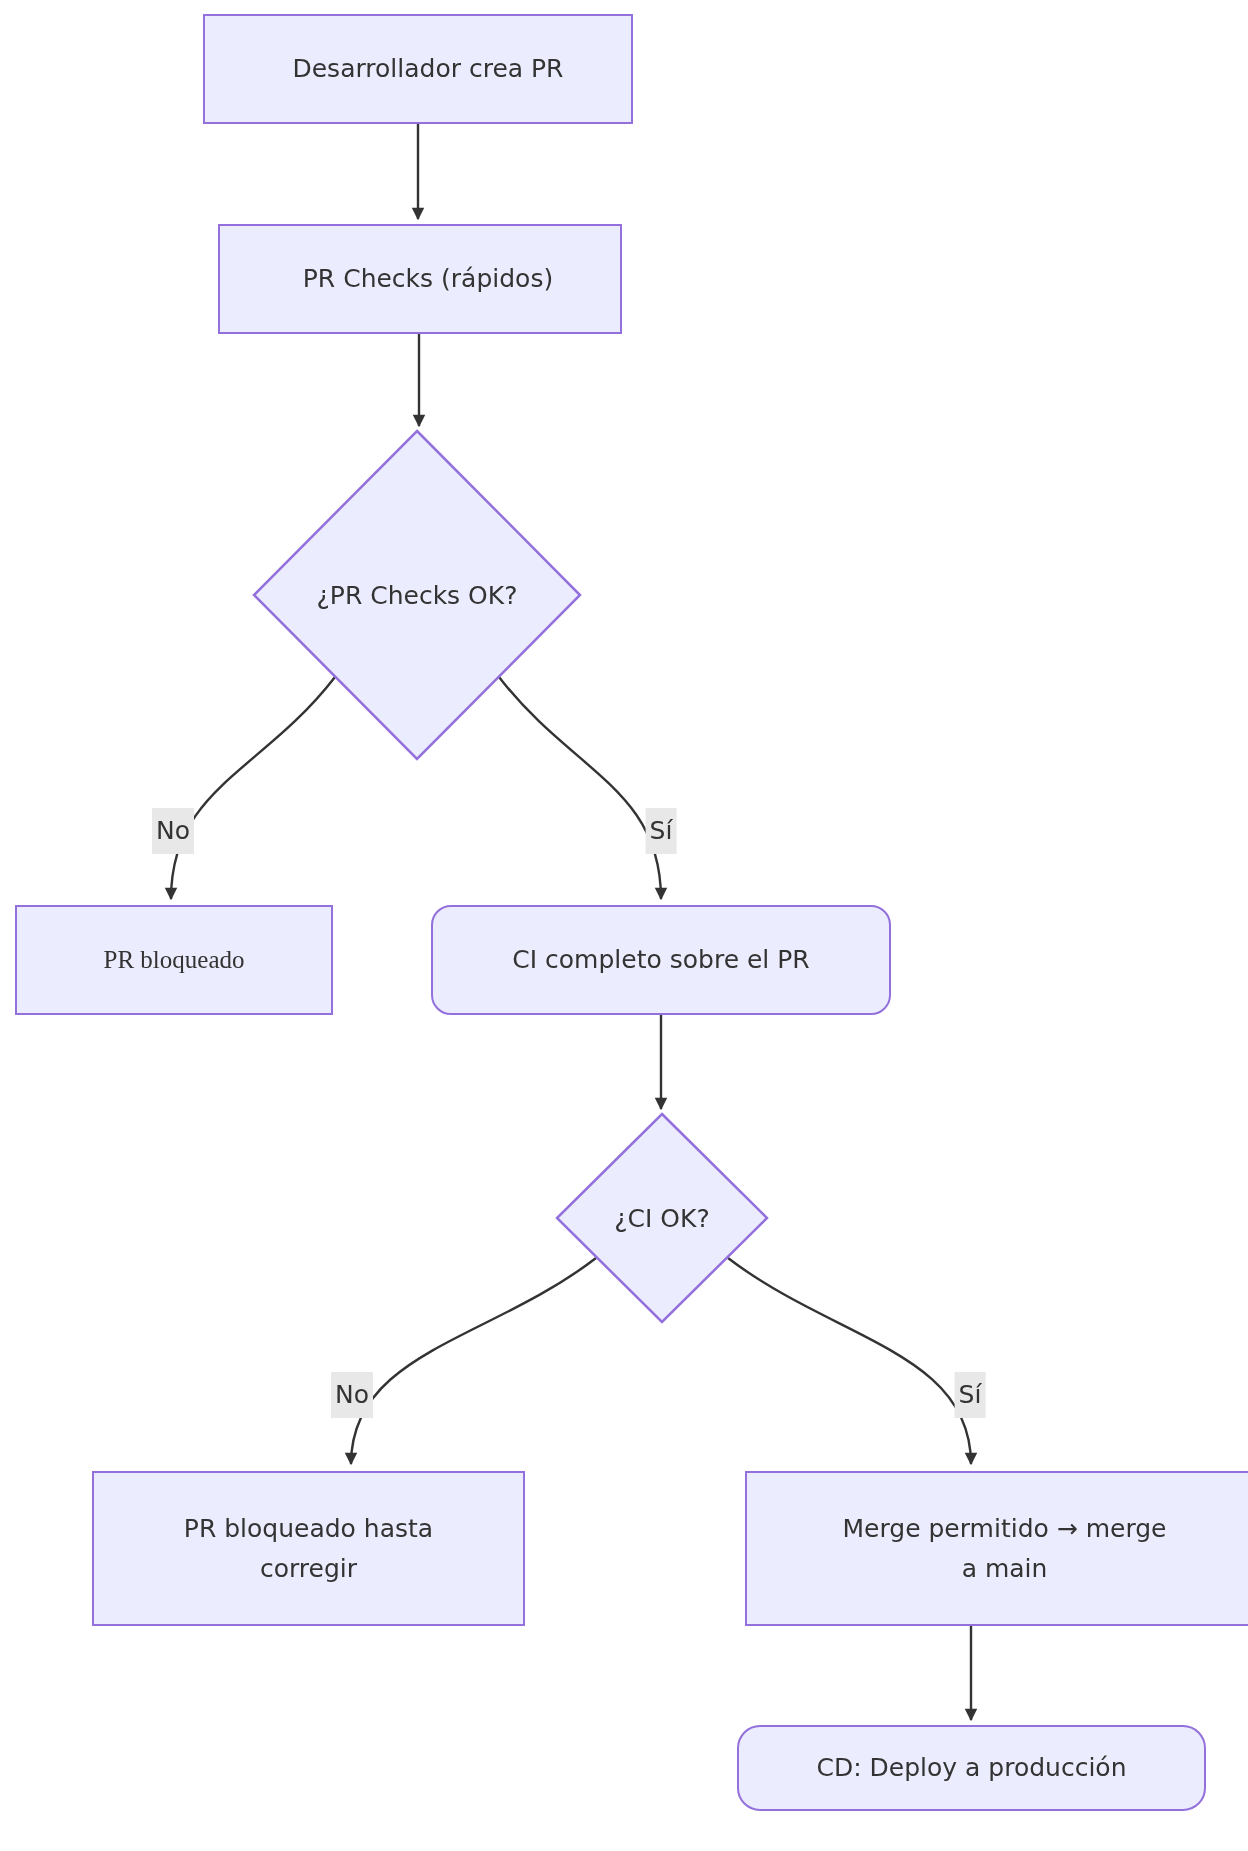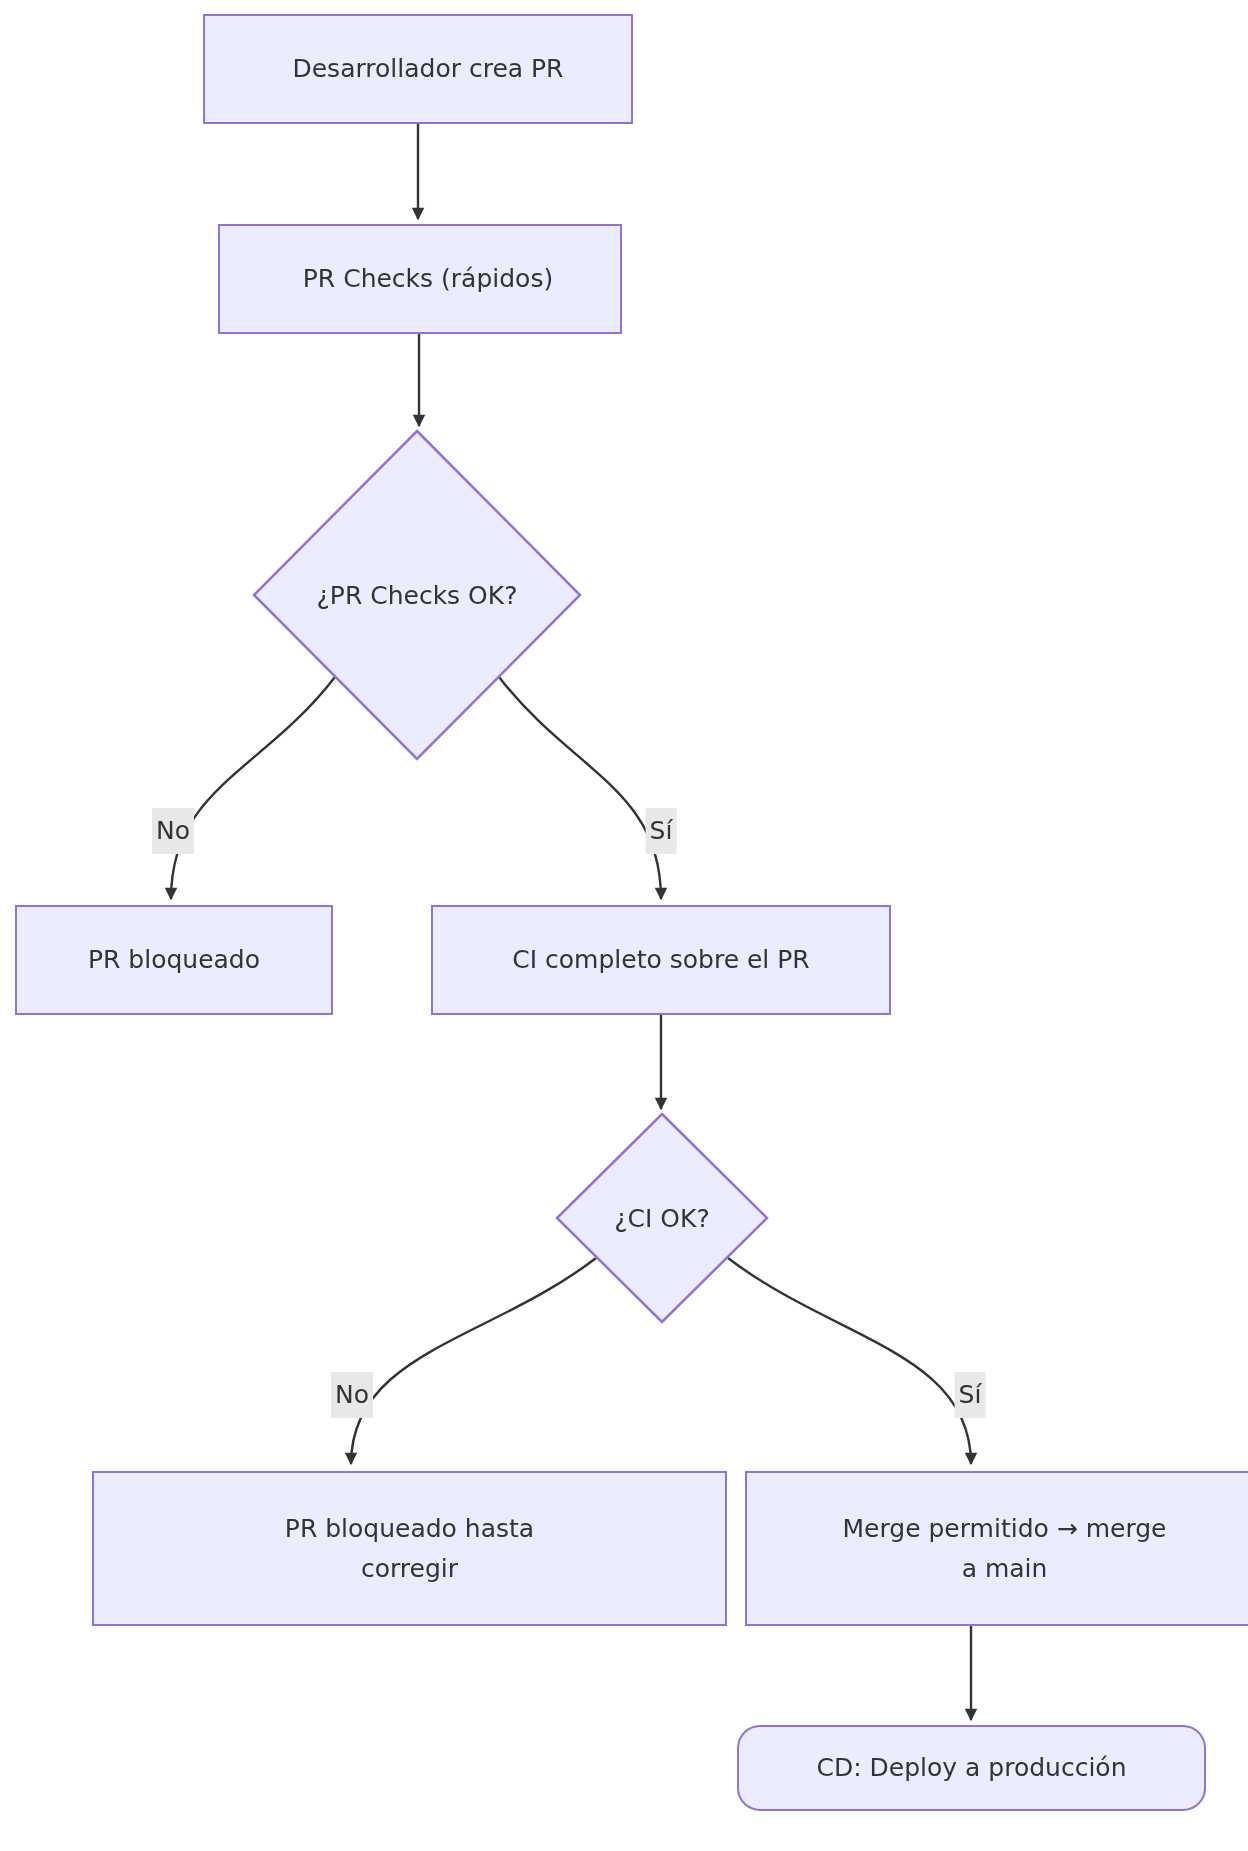--- a/index.html
+++ b/index.html
@@ -21,23 +21,23 @@
     position:absolute;transform:translate(-50%,-50%);
     font-size:25px;text-align:right;white-space:nowrap;
   }
   .edge-label{
     position:absolute;transform:translate(-50%,-50%);
     background:#e8e8e8;padding:1px 4px;font-size:25px;line-height:44px;
   }
   
   .n-a{left:203px;top:14px;width:430px;height:110px;padding-left:20px;}
   .n-b{left:218px;top:224px;width:404px;height:110px;padding-left:16px;}
-  .n-d{left:15px;top:905px;width:318px;height:110px;}
-  .n-e{left:431px;top:905px;width:460px;height:110px;}
-  .n-g{left:92px;top:1471px;width:635px;height:155px;justify-content:center;}
+  .n-d{left:15px;top:905px;width:318px;height:110px;font-family:Liberation Serif, serif;}
+  .n-e{left:431px;top:905px;width:460px;height:110px;border-radius:20px;}
+  .n-g{left:92px;top:1471px;width:433px;height:155px;justify-content:center;}
   .n-h{left:712px;top:1471px;width:519px;height:155px;margin-left:33px;}
   .n-i{left:737px;top:1725px;width:469px;height:86px;border-radius:23px;}
   .dl-c{left:417px;top:595px;}
   .dl-f{left:662px;top:1218px;}
   .el-no1{left:173px;top:831px;}
   .el-si1{left:661px;top:831px;}
   .el-no2{left:352px;top:1395px;}
   .el-si2{left:970px;top:1395px;}
 </style>
 </head>

